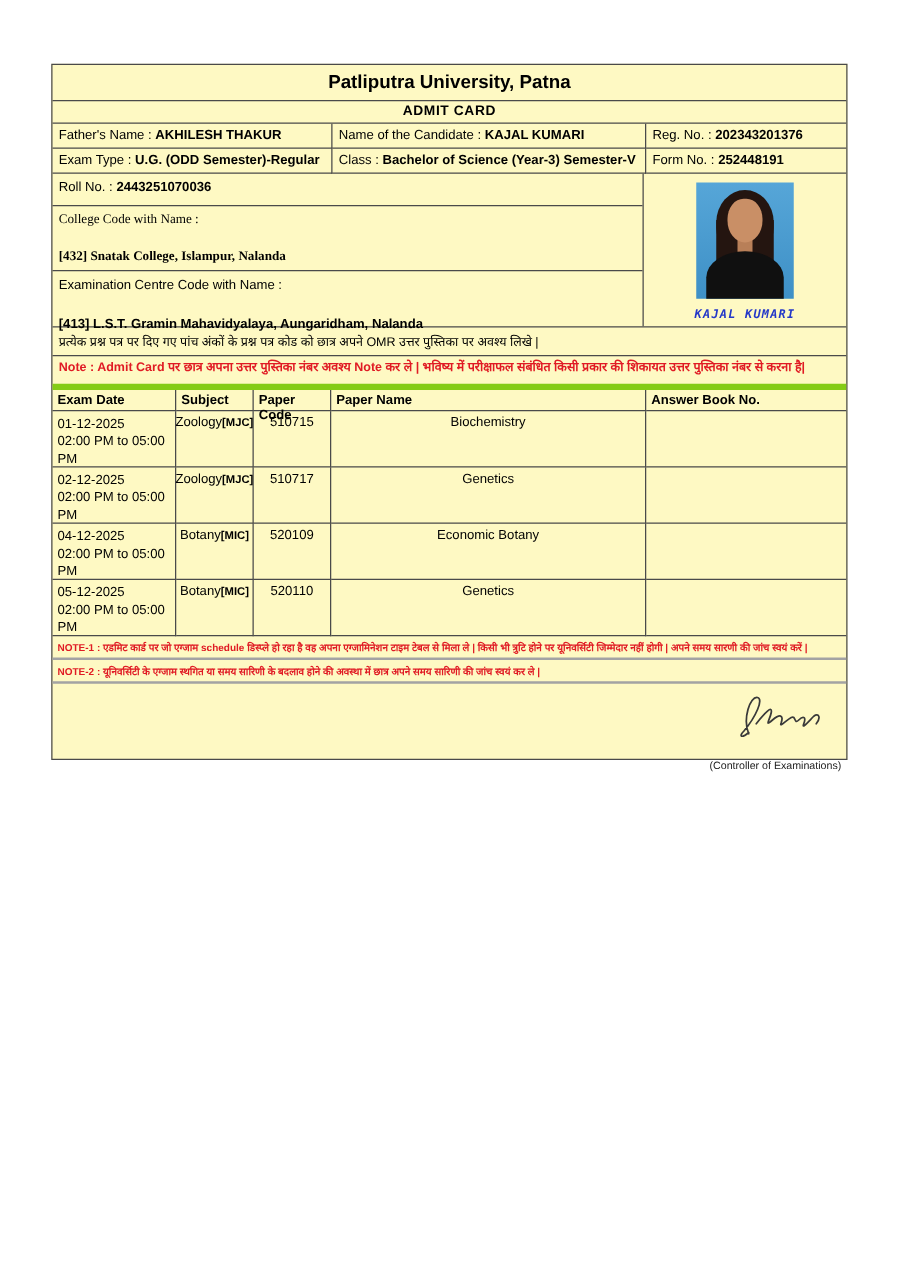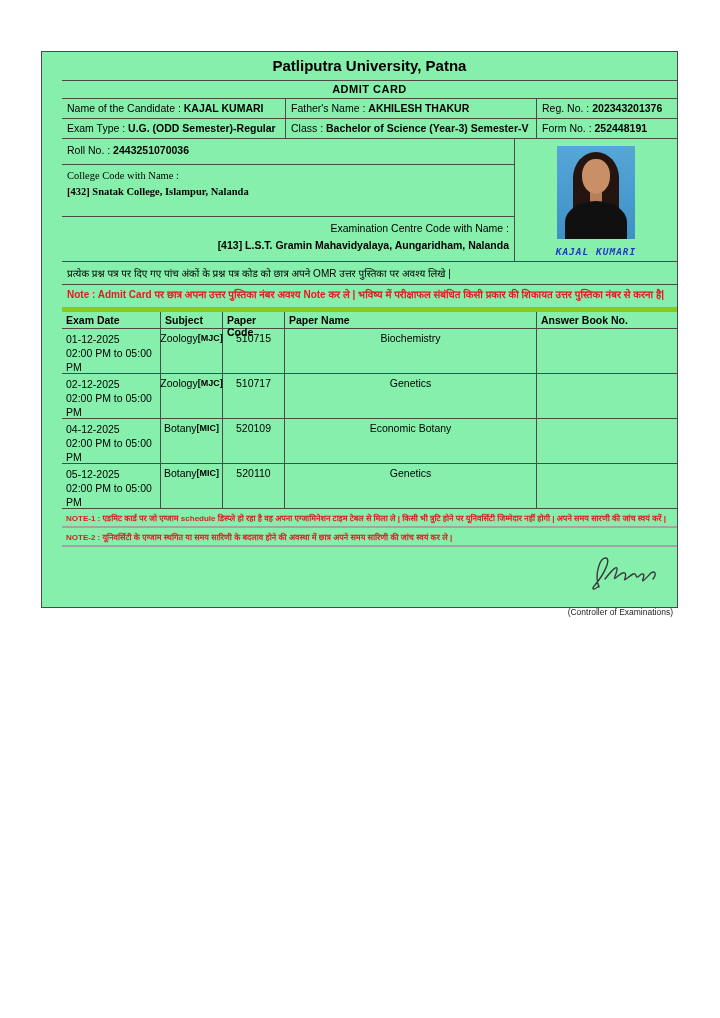--- a/index.html
+++ b/index.html
@@ -3,39 +3,39 @@
 <meta charset="utf-8">
 <style>
   * { margin:0; padding:0; box-sizing:border-box; }
   html,body { background:#ffffff; }
   body {
     width:720px; height:1018px; position:relative;
     font-family:"Liberation Sans", sans-serif; color:#000;
   }
   .card {
     position:absolute; left:41px; top:51px; width:637px; height:557px;
-    border:1px solid #4a4a4a; background:#86efac;padding-left:20px;
+    border:1px solid #4a4a4a; background:#fef9c3;
   }
   .title-row { text-align:center; font-weight:bold; font-size:15px; padding:5px 0 6px; border-bottom:1px solid #4a4a4a; }
   .admit-row { text-align:center; font-weight:bold; font-size:11px; padding:2px 0 3px; border-bottom:1px solid #4a4a4a; letter-spacing:.5px; }
 
   .info-grid { display:grid; grid-template-columns:224px 251px 1fr; font-size:10.5px; }
   .info-cell { padding:3px 5px 4px; border-right:1px solid #4a4a4a; border-bottom:1px solid #4a4a4a; white-space:nowrap; overflow:hidden; }
   .info-cell:nth-child(3n) { border-right:none; }
   .lbl { font-weight:normal; }
   .val { font-weight:bold; }
 
   .main-section { display:flex; height:122px; }
   .main-left { flex:1; display:flex; flex-direction:column; }
   .left-row { border-bottom:1px solid #4a4a4a; padding:5px 5px; font-size:10.5px; }
   .row-roll { height:26px; }
   .row-college { height:52px;font-family:Liberation Serif, serif; }
-  .row-centre { height:44px;text-align:right; }
+  .row-centre { height:44px; }
   .left-row .caption-line { display:block; }
-  .left-row .value-line { display:block; font-weight:bold; margin-top:5px; }
+  .left-row .value-line { display:block; font-weight:bold; margin-top:19px; }
 
   .photo-cell { width:163px; border-left:1px solid #4a4a4a; border-bottom:1px solid #4a4a4a;
     display:flex; flex-direction:column; align-items:center; }
   .photo {
     margin-top:7px; width:78px; height:93px; position:relative; overflow:hidden;
     background:linear-gradient(180deg, var(--photo-bg,#56a6d8) 0%, #3e90c6 100%);
   }
   .photo .hair  { position:absolute; left:16px; top:6px; width:46px; height:52px; background:#241510; border-radius:50% 50% 42% 42%; }
   .photo .hair-l{ position:absolute; left:16px; top:30px; width:12px; height:44px; background:#241510; }
   .photo .hair-r{ position:absolute; right:16px; top:30px; width:12px; height:44px; background:#241510; }
@@ -68,26 +68,26 @@
 </head>
 <body>
 
 <div class="card">
 
   <div class="title-row">Patliputra University, Patna</div>
   <div class="admit-row">ADMIT CARD</div>
 
   <div class="info-grid">
     <div class="info-cell">
+      <span class="lbl">Father's Name :</span>
+      <span class="val">AKHILESH THAKUR</span>
+    </div>
+    <div class="info-cell">
       <span class="lbl">Name of the Candidate :</span>
       <span class="val">KAJAL KUMARI</span>
-    </div>
-    <div class="info-cell">
-      <span class="lbl">Father's Name :</span>
-      <span class="val">AKHILESH THAKUR</span>
     </div>
     <div class="info-cell">
       <span class="lbl">Reg. No. :</span>
       <span class="val">202343201376</span>
     </div>
     <div class="info-cell">
       <span class="lbl">Exam Type :</span>
       <span class="val">U.G. (ODD Semester)-Regular</span>
     </div>
     <div class="info-cell">

